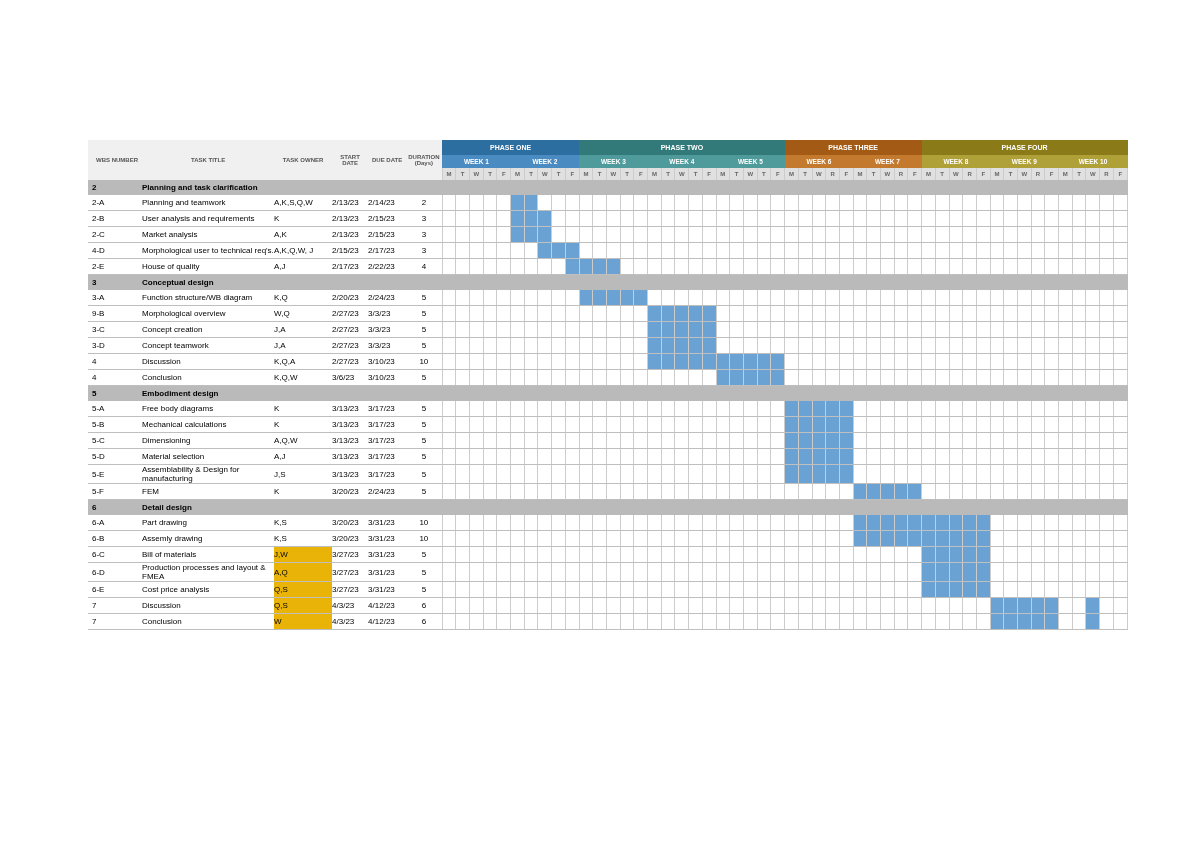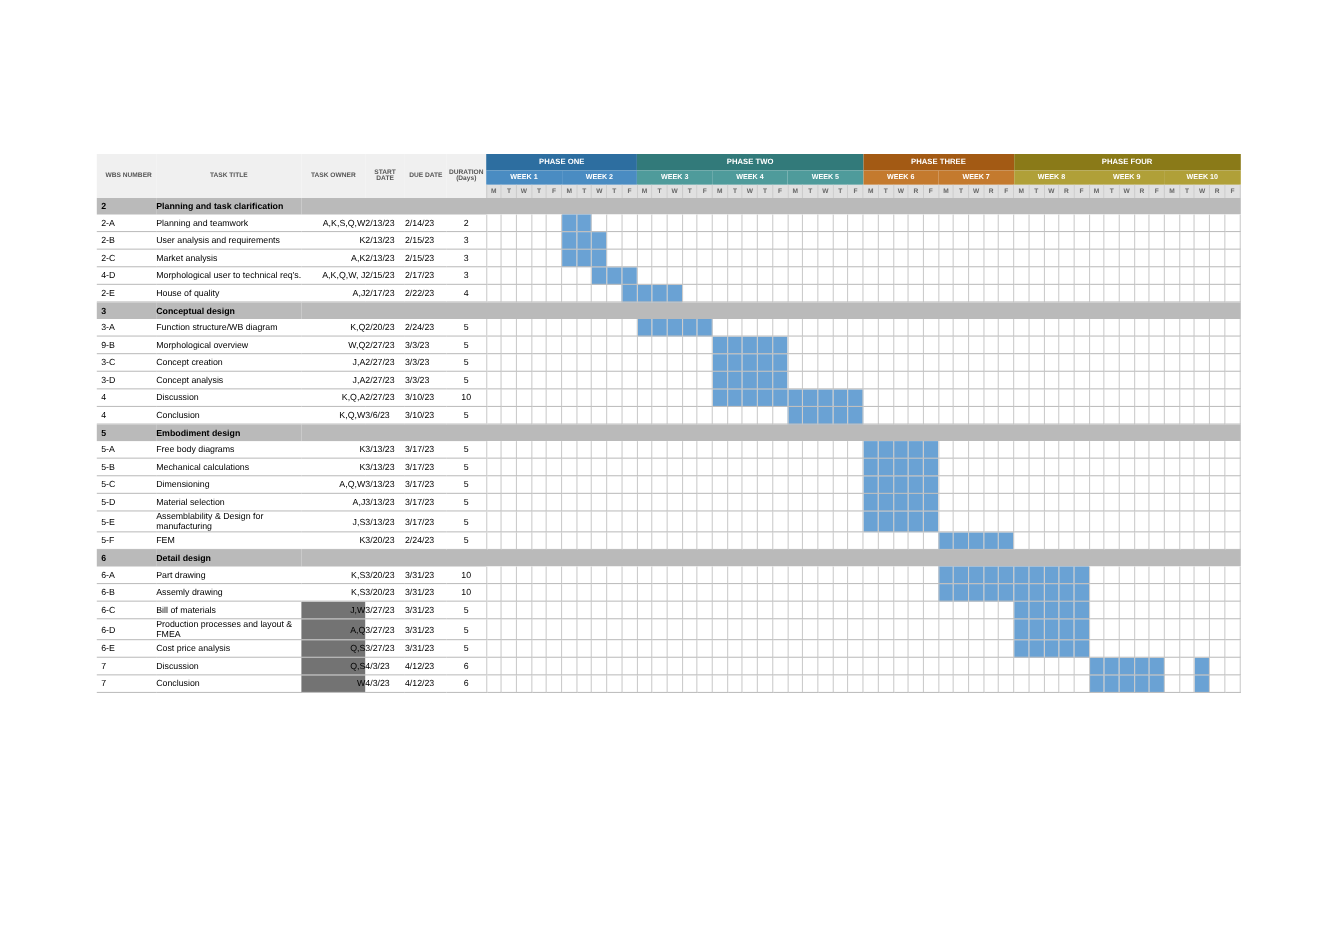--- a/index.html
+++ b/index.html
@@ -42,24 +42,24 @@
   .w2 { background:#4f9b9b;}
   .w3 { background:#c47a2e;}
   .w4 { background:#b0a038;}
   .dayhead { background:#e0e0e0; font-size:6px; font-weight:bold; text-align:center; height:12px; color:#666;}
   .dayhead.b1 { border-left:1px solid #ccc; border-right:1px solid #ccc;}
   .section td { background:#bababa; font-weight:bold; height:15px;}
   .section .s-num { padding-left:4px;}
   .row td { height:15px; border-bottom:1px solid #bfbfbf;}
   .row .c-text { text-align:left; padding-left:4px;}
   .row .c-title { text-align:left;}
-  .row .c-owner { text-align:right;}
+  .row .c-owner { text-align:left;}
   .row .c-date { text-align:left;}
   .row .c-dur { text-align:center;}
-  .hl-owner { background:#737373;}
+  .hl-owner { background:#eab308;}
   .cell { border-left:1px solid #ccc; border-right:1px solid #ccc; background:#fff;}
   .bar { background:#6aa2d4;}
 </style>
 </head>
 <body>
 
 <div class="wrap">
 <table>
   <colgroup>
     <col class="h-wbs">
@@ -665,21 +665,21 @@
           <td class="cell"></td>
           <td class="cell"></td>
           <td class="cell"></td>
           <td class="cell"></td>
           <td class="cell"></td>
           <td class="cell"></td>
           <td class="cell"></td>
         </tr>
         <tr class="row">
           <td class="c-text">3-D</td>
-          <td class="c-title">Concept analysis</td>
+          <td class="c-title">Concept teamwork</td>
           <td class="c-owner">J,A</td>
           <td class="c-date">2/27/23</td>
           <td class="c-date">3/3/23</td>
           <td class="c-dur">5</td>
           <td class="cell"></td>
           <td class="cell"></td>
           <td class="cell"></td>
           <td class="cell"></td>
           <td class="cell"></td>
           <td class="cell"></td>

